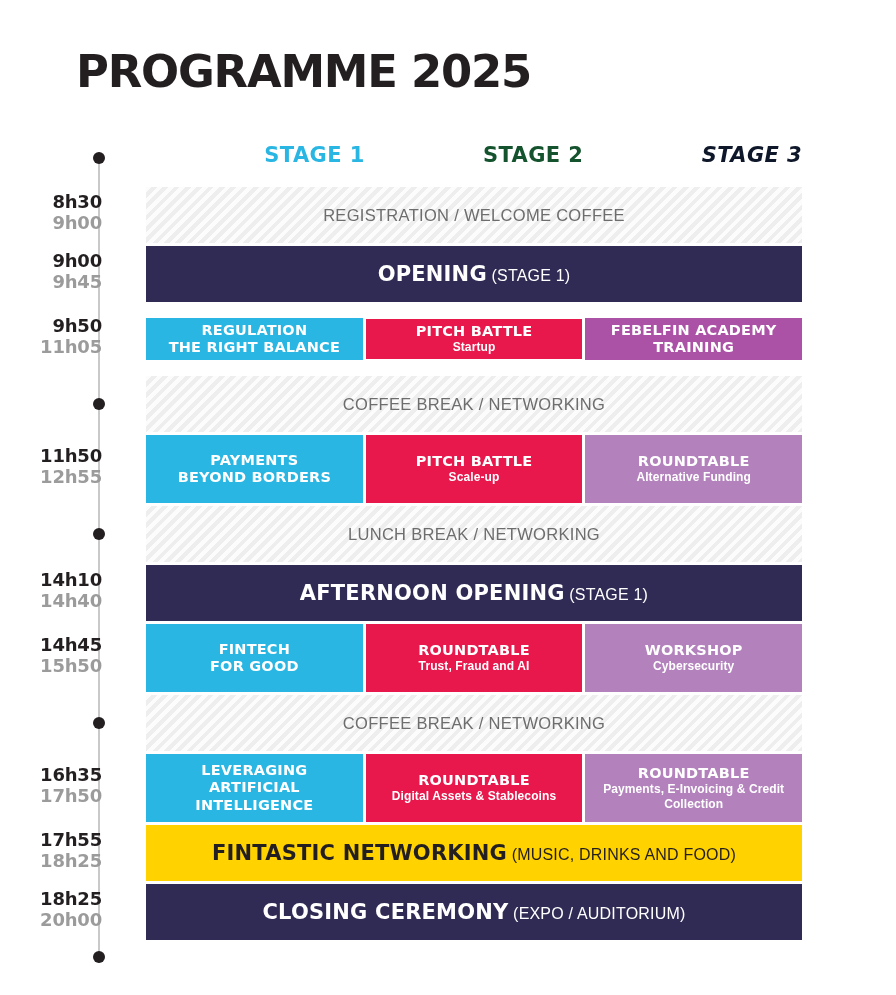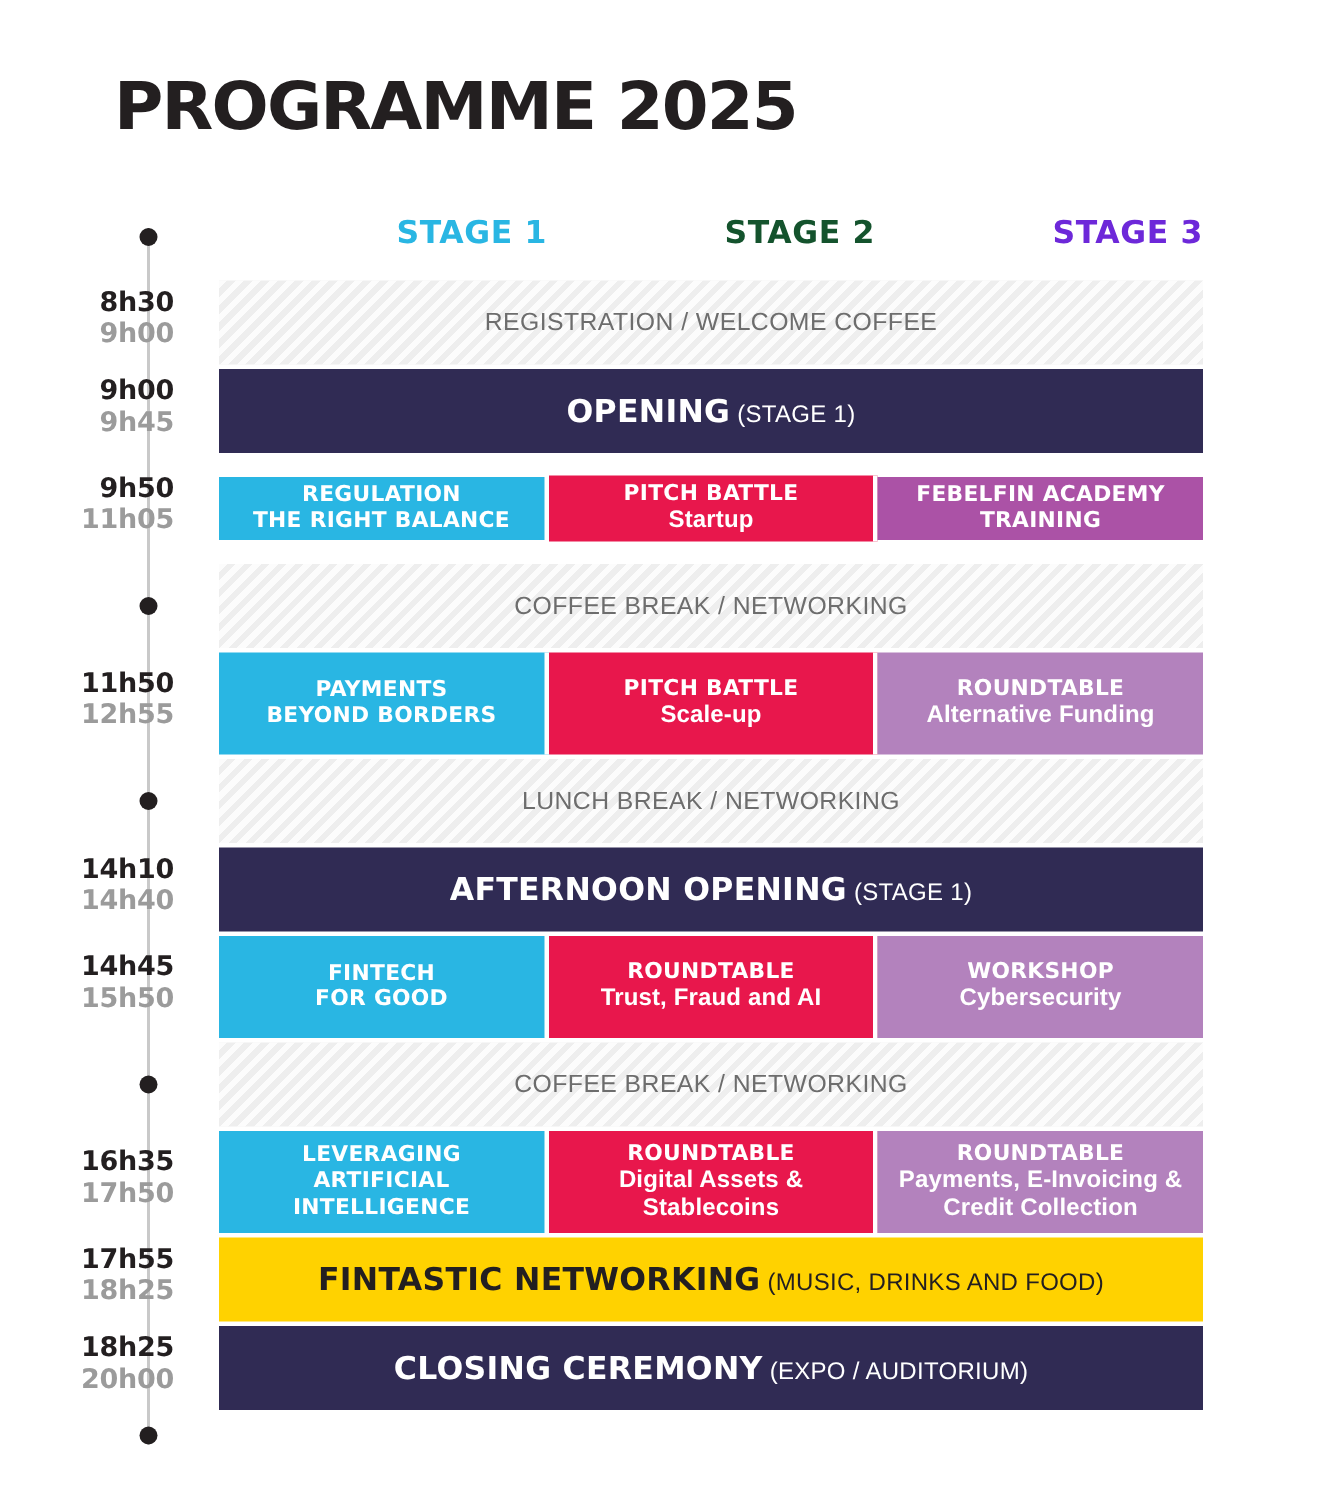--- a/index.html
+++ b/index.html
@@ -38,21 +38,21 @@
   .stage-head {
     flex: 1 1 0;
     text-align: right;
     font-size: 21px;
     font-weight: bold;
     letter-spacing: 0.4px;
     font-family: "DejaVu Sans", sans-serif;
   }
   .stage-1 { color: #29b6e3; }
   .stage-2 { color: #14532d; }
-  .stage-3 { color: #6d28d9; }
+  .stage-3 { color: #0f172a; font-style: italic; }
 
   
   .rail {
     position: absolute;
     left: 96px;
     top: 152px;
     width: 6px;
     height: 820px;
   }
   .rail-seg {
@@ -95,21 +95,21 @@
     line-height: 1.18;
   }
   .cell:last-child { border-right: none; }
   .cell .l1 {
     font-size: 14.5px;
     font-weight: bold;
     letter-spacing: 0.2px;
     font-family: "DejaVu Sans", sans-serif;
   }
   .cell .l2 {
-    font-size: 16px;
+    font-size: 12px;
     font-weight: bold;
     letter-spacing: 0.1px;
     font-family: "Liberation Sans", sans-serif;
   }
 
   .row.break {
     background: #eeeeee;
     background-image: repeating-linear-gradient(135deg,
         rgba(255,255,255,0.85) 0px, rgba(255,255,255,0.85) 4px,
         rgba(0,0,0,0) 4px, rgba(0,0,0,0) 8px);
@@ -143,21 +143,21 @@
   .bg-cyan   { background: #29b6e3; }
   .bg-red    { background: #e8174c; }
   .bg-purple { background: #ab52a6; }
   .bg-purple-light { background: #b382bd; }
   .txt-dark { color: #231f20 !important; }
 
   
   .times { position: absolute; left: 0; top: 0; width: 136px; }
   .time-block {
     position: absolute;
-    right: 0;
+    right: 14px;
     width: 120px;
     text-align: right;
     padding-right: 20px;
   }
   .t-start {
     font-size: 18px;
     font-weight: bold;
     color: #231f20;
     font-family: "DejaVu Sans", sans-serif;
     letter-spacing: -0.2px;

